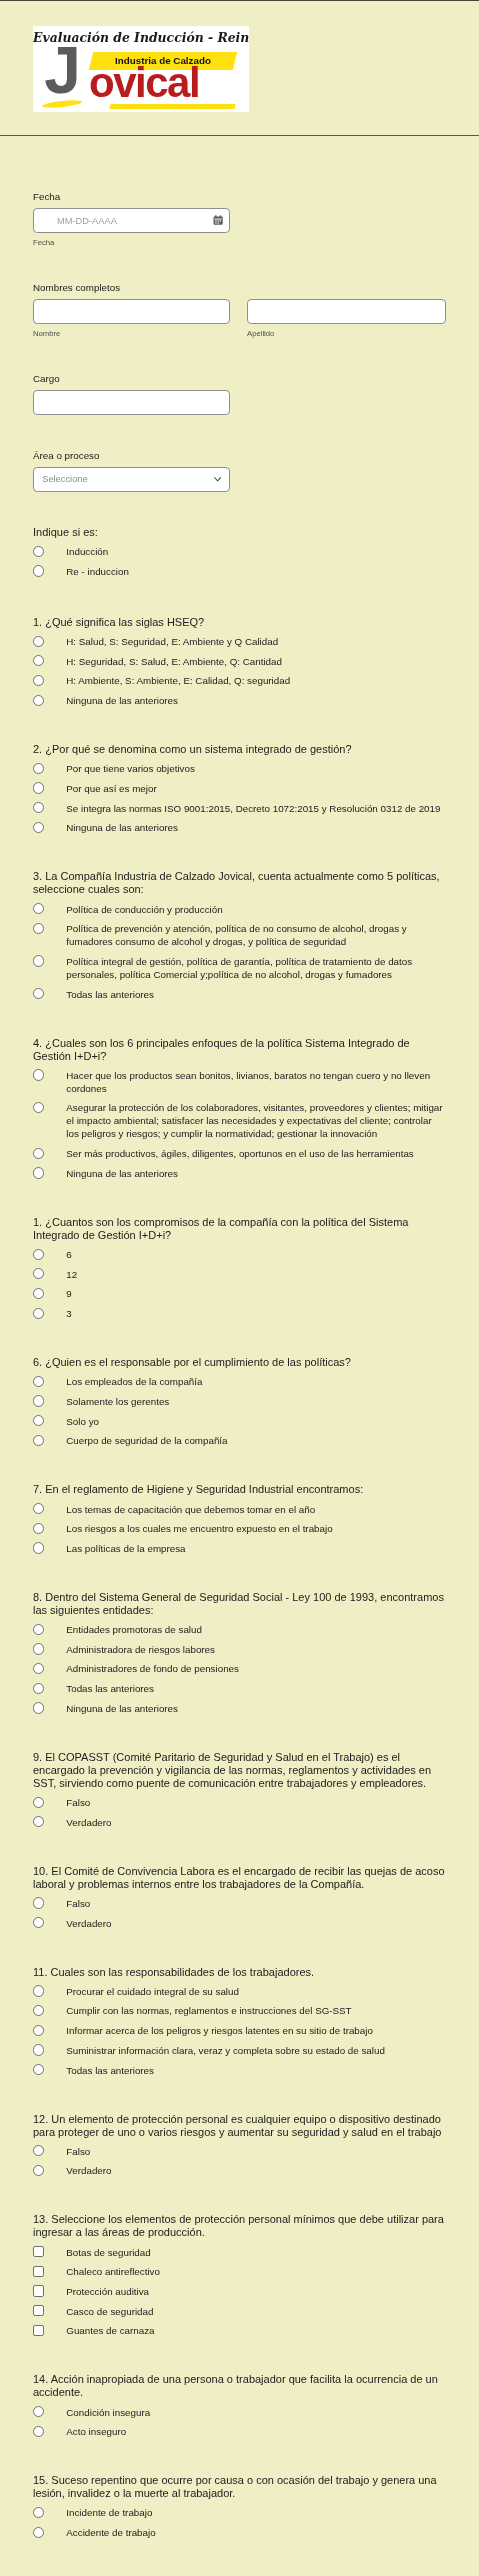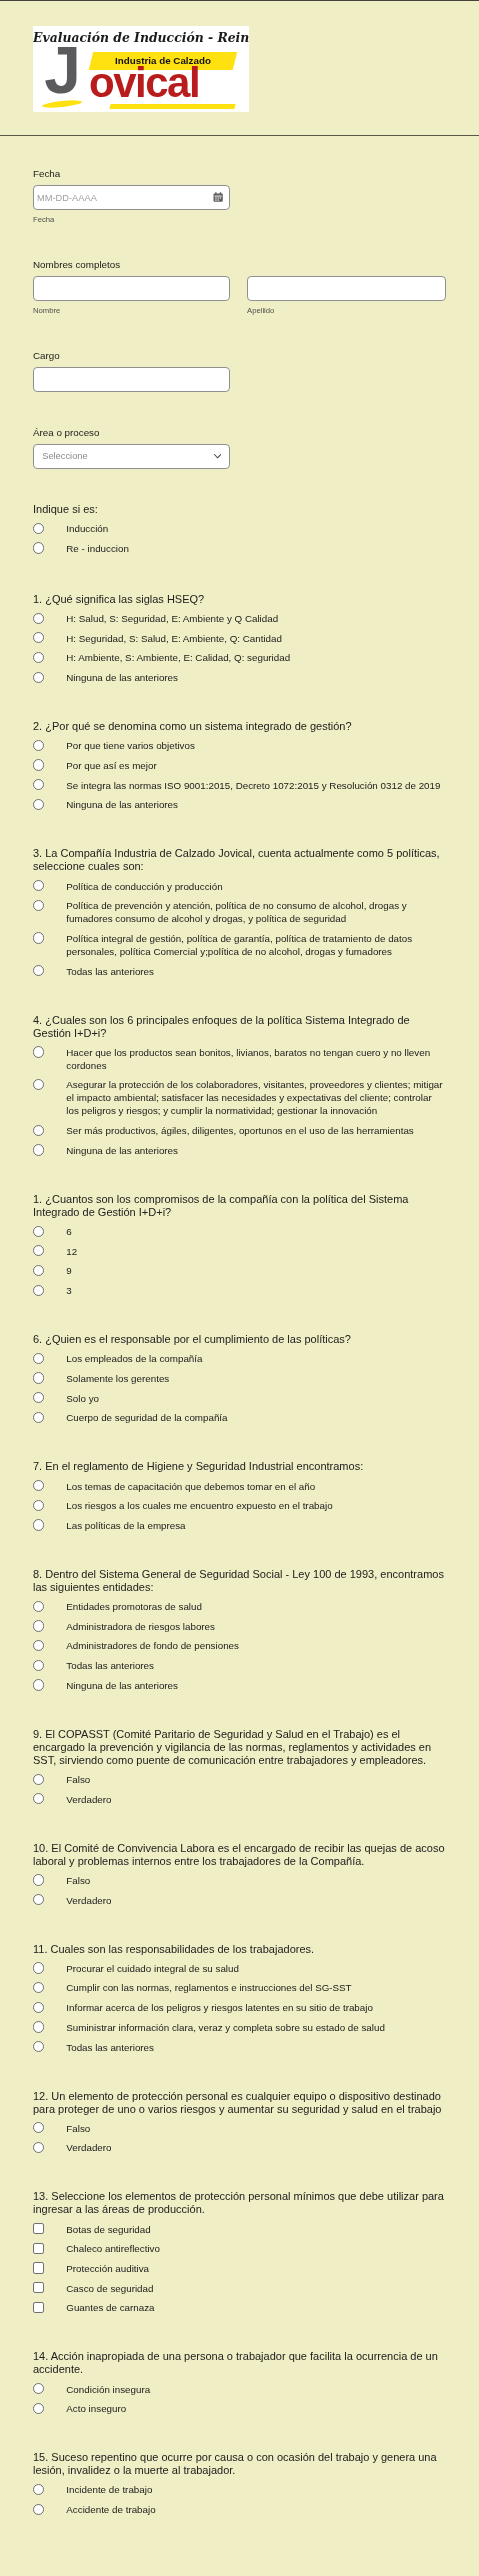--- a/index.html
+++ b/index.html
@@ -59,33 +59,33 @@
     font-size: 42px; font-weight: 700; color: #b91c1c;
     letter-spacing: -1.5px; line-height: 1;
   }
   .logo-underline {
     position: absolute; left: 77px; top: 78px;
     width: 125px; height: 5.2px; background: #FFE011;
     transform: skewX(-14deg);
   }
   .content { padding: 31px 33px 0 33px; }
 
-  .field { margin-bottom: 34px; }
+  .field { margin-bottom: 34px; margin-top: 23px; }
   .field-label {
     font-size: 9.8px; font-weight: 500; line-height: 13px;
     color: #212121; margin-bottom: 5.2px;
   }
   .text-input {
     width: 197px; height: 25px;
     background: #fff;
     border: 0.5px solid #8f8f8f;
     border-radius: 4.1px;
     font-family: "Liberation Sans", sans-serif;
     font-size: 9.3px; color: #222;
-    padding: 0 3px;
+    padding: 0 23px;
     outline: none;
     display: block;
   }
   .text-input::placeholder { color: #9e9e9e; }
   .input-wrap { position: relative; width: 197px; }
   .cal-icon {
     position: absolute; right: 6.7px; top: 7.2px;
     width: 10.3px; height: 10.3px;
   }
   .sublabel { margin-top: 4.6px; font-size: 7.7px; color: #4f4f4f; }

